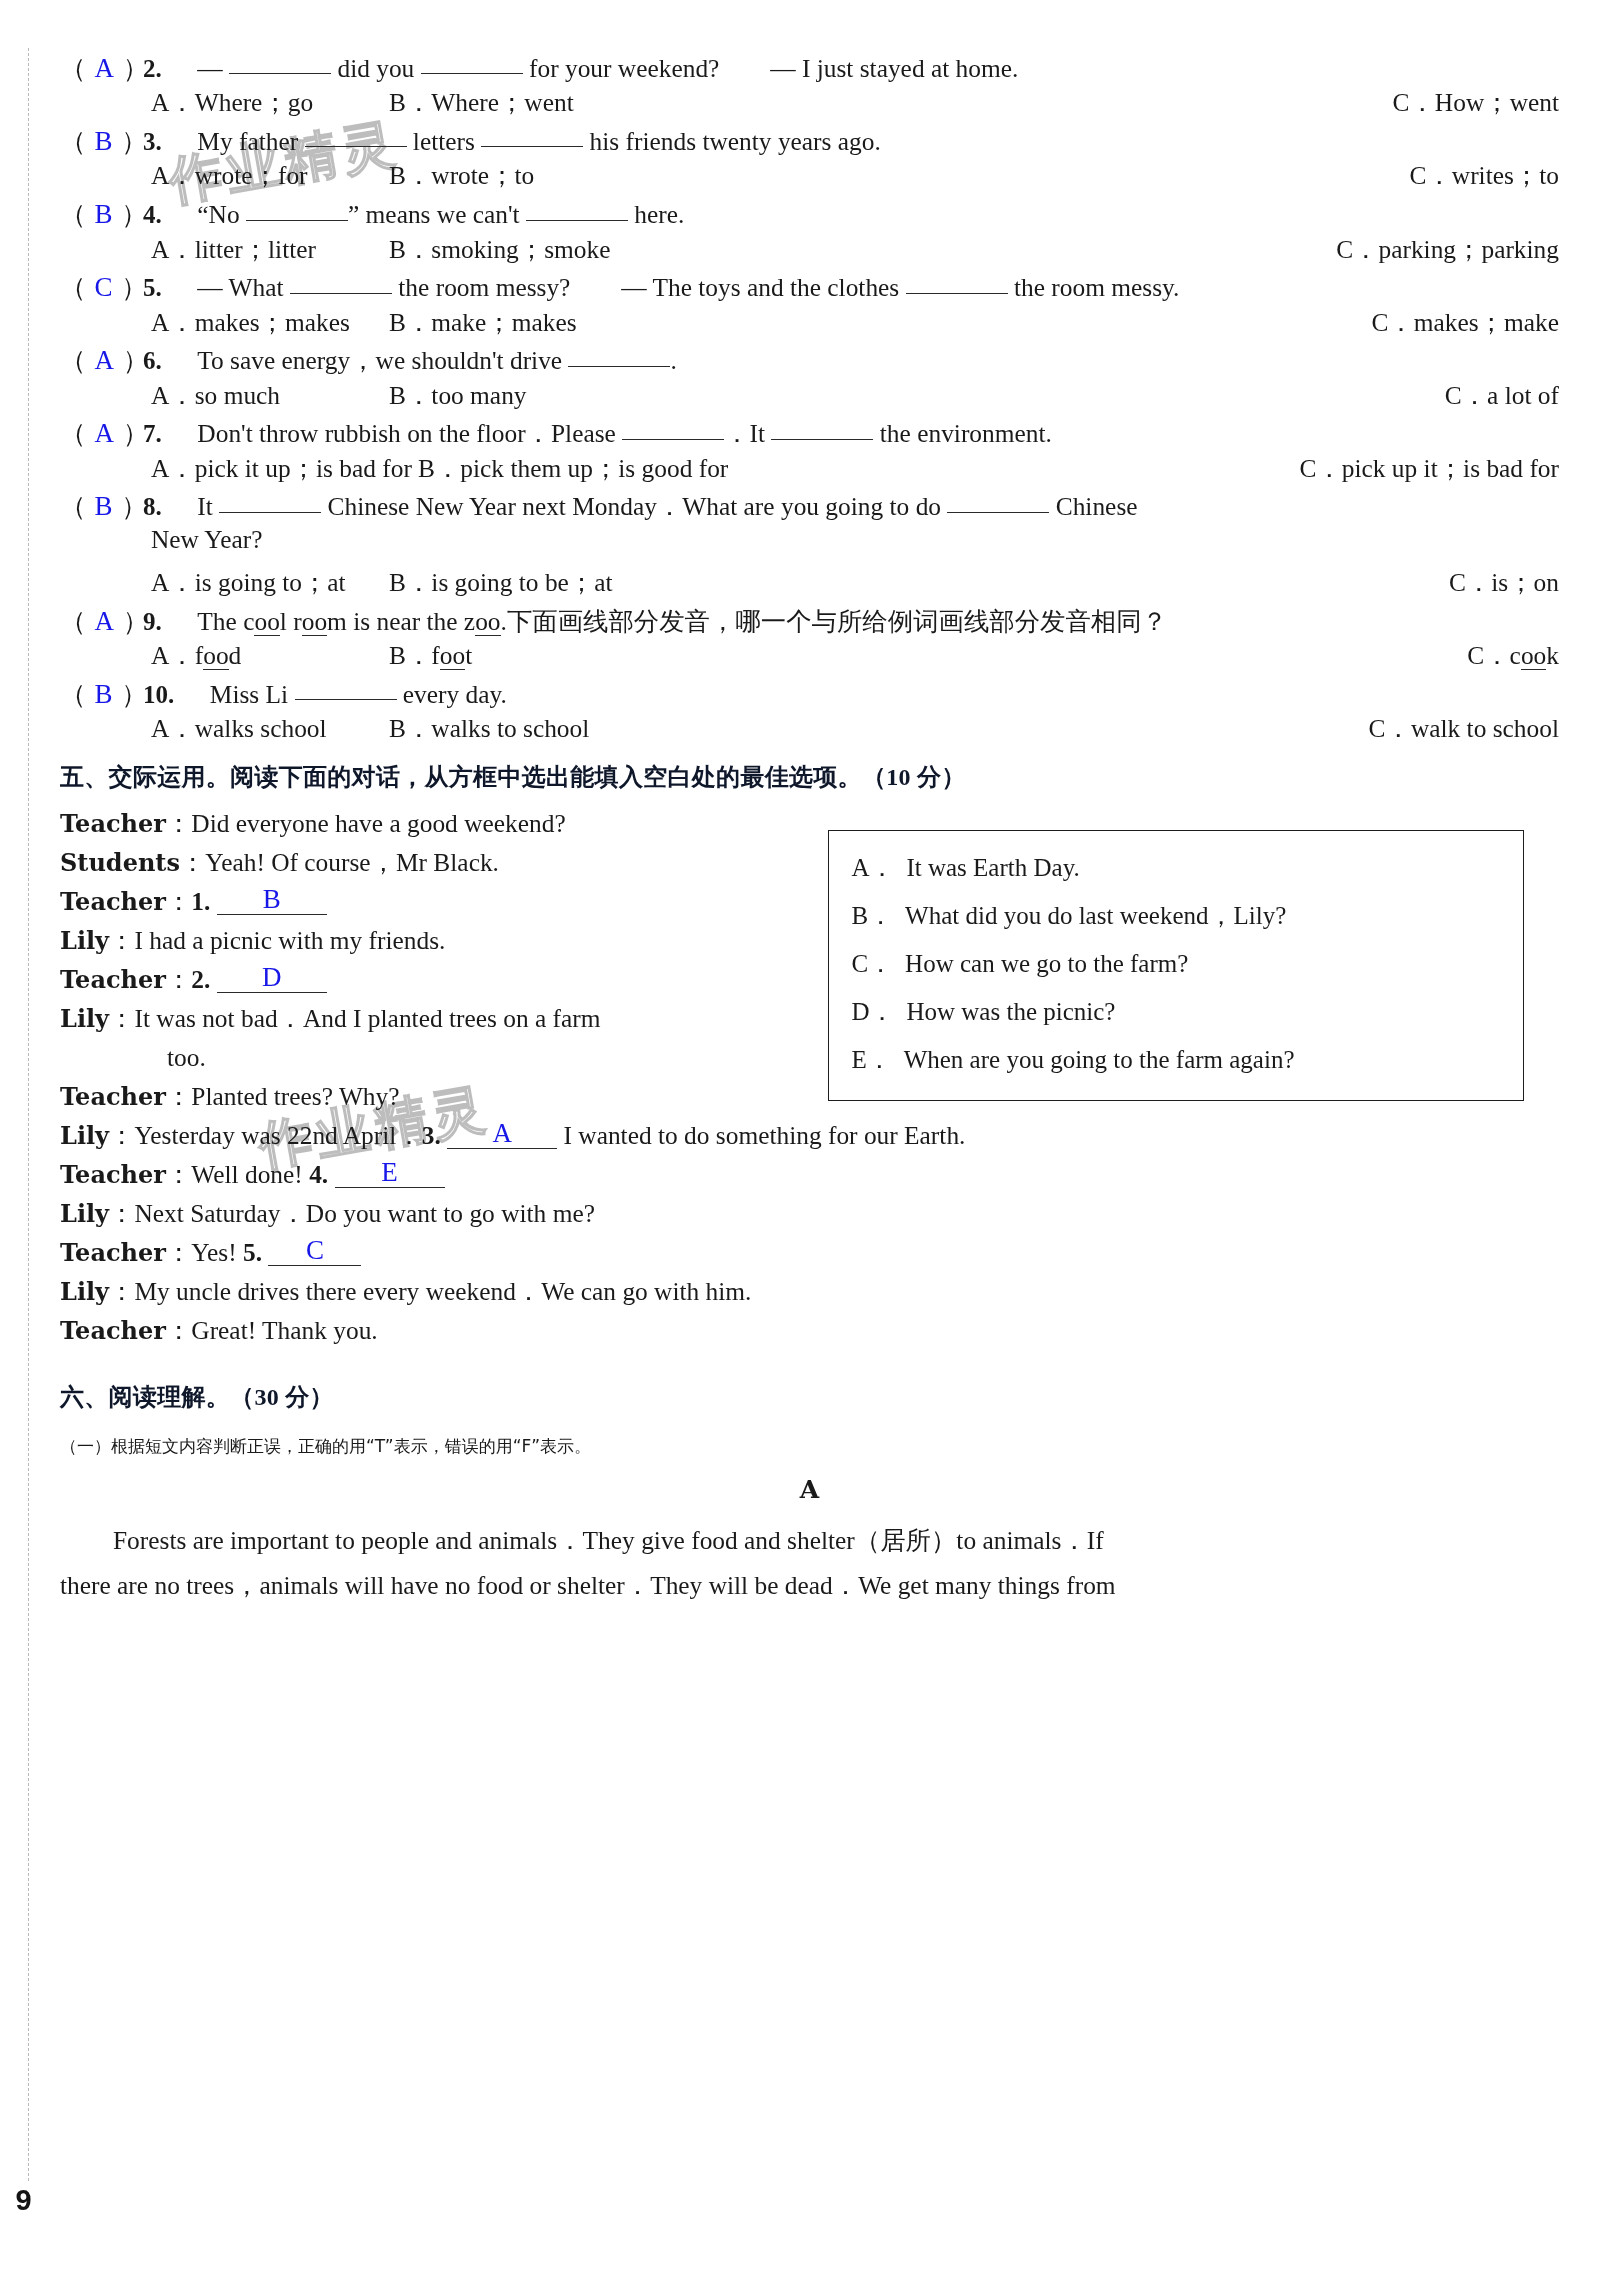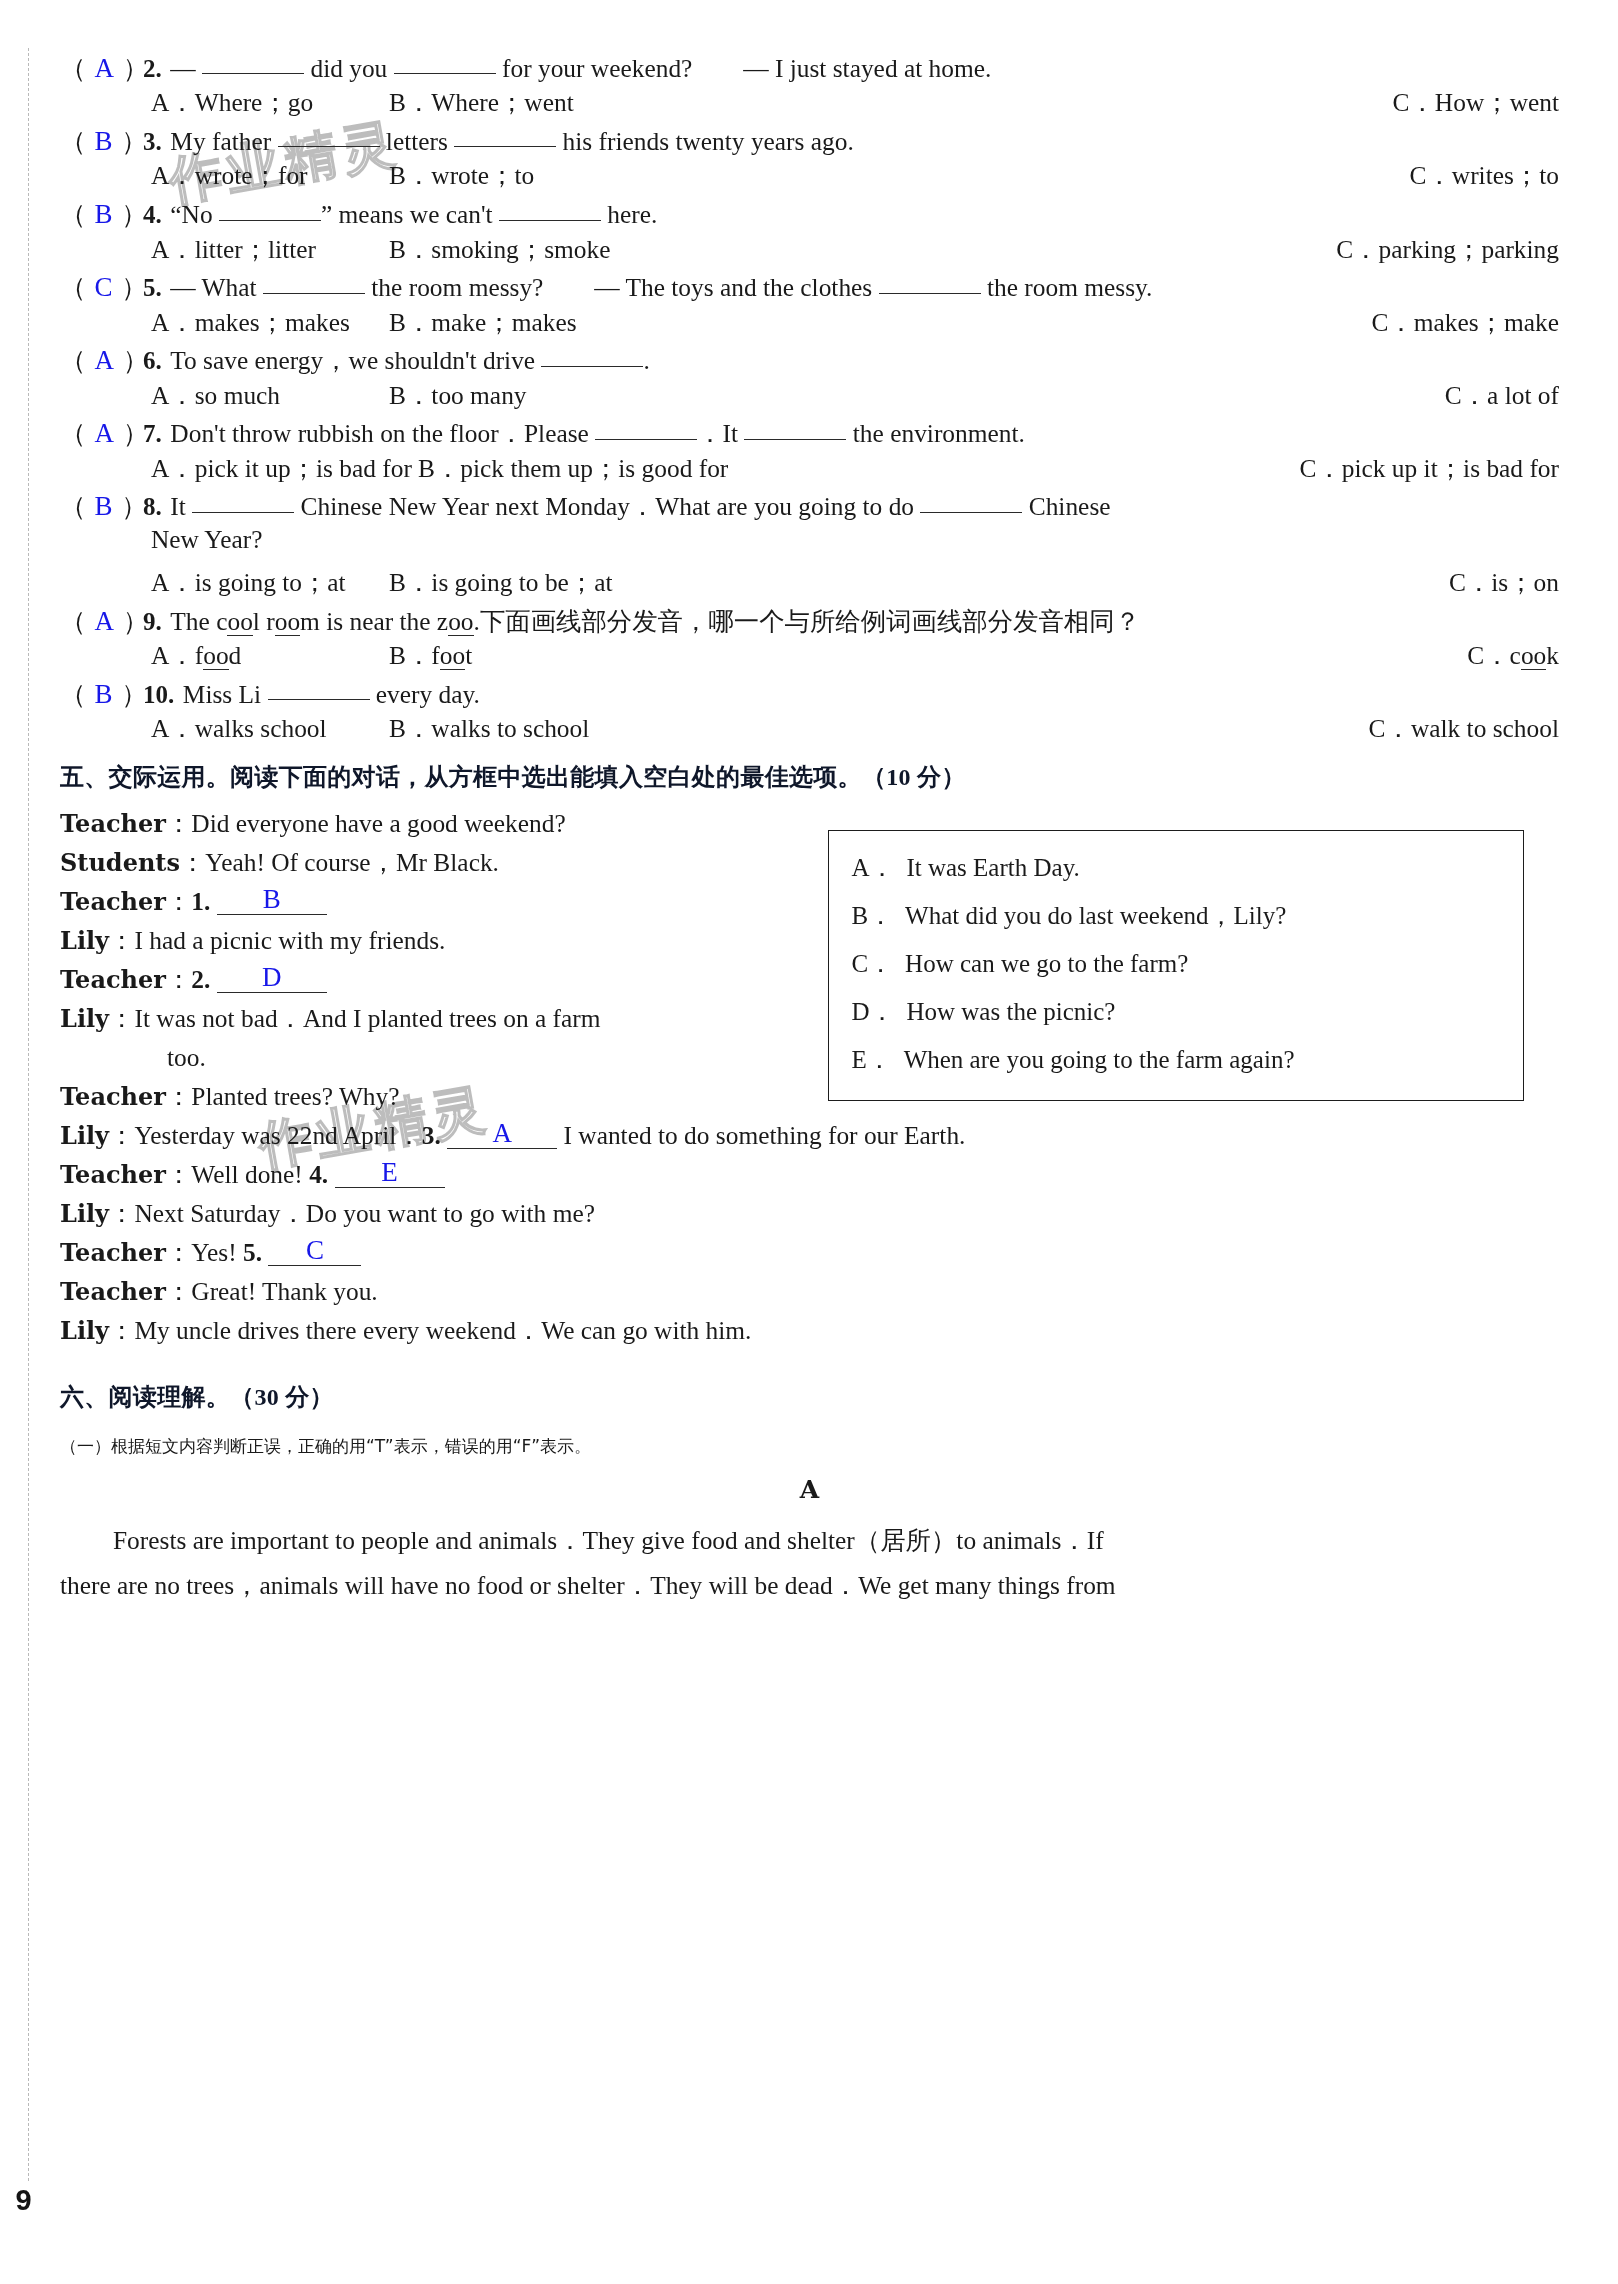--- a/index.html
+++ b/index.html
@@ -68,21 +68,21 @@
     padding: 0 7.7px;
     font-size: 27px;
   }
   .qnum {
     flex: 0 0 auto;
     font-weight: bold;
     margin-right: 8.6px;
     font-family: "Liberation Serif", serif;
     font-size: 25px;
   }
-  .qtext { flex: 1 1 auto; }
+  .qtext { flex: 1 1 auto; margin-left: 27px; }
 
   .blank {
     display: inline-block;
     border-bottom: 1.4px solid #2a2a2a;
     vertical-align: baseline;
     position: relative;
     top: -2.6px;
   }
   .b-md { width: 102px; }
 
@@ -374,23 +374,23 @@
         <div class="dlg-row"><span class="spk">Teacher</span>：<span>Planted trees? Why?</span></div>
 
         <div class="dlg-row" style="white-space:nowrap;"><span class="spk">Lily</span>：<span>Yesterday was 22nd April．</span><span class="dnum">3.</span>&nbsp;<span class="ansblank"><span class="fill">A</span></span>&nbsp;<span>I wanted to do something for our Earth.</span></div>
 
         <div class="dlg-row"><span class="spk">Teacher</span>：<span>Well done! </span><span class="dnum">4.</span>&nbsp;<span class="ansblank"><span class="fill">E</span></span></div>
 
         <div class="dlg-row"><span class="spk">Lily</span>：<span>Next Saturday．Do you want to go with me?</span></div>
 
         <div class="dlg-row"><span class="spk">Teacher</span>：<span>Yes! </span><span class="dnum">5.</span>&nbsp;<span class="ansblank narrow"><span class="fill">C</span></span></div>
 
+        <div class="dlg-row"><span class="spk">Lily</span>：<span>My uncle drives there every weekend．We can go with him.</span></div>
+
         <div class="dlg-row"><span class="spk">Teacher</span>：<span>Great! Thank you.</span></div>
-
-        <div class="dlg-row"><span class="spk">Lily</span>：<span>My uncle drives there every weekend．We can go with him.</span></div>
 
       </div>
     </div>
 
     <div class="section-head" style="margin-top:31px;">六、阅读理解。（30 分）</div>
 
     <div class="sub-head">（一）根据短文内容判断正误，正确的用“T”表示，错误的用“F”表示。</div>
 
     <div class="center-label">A</div>
 

